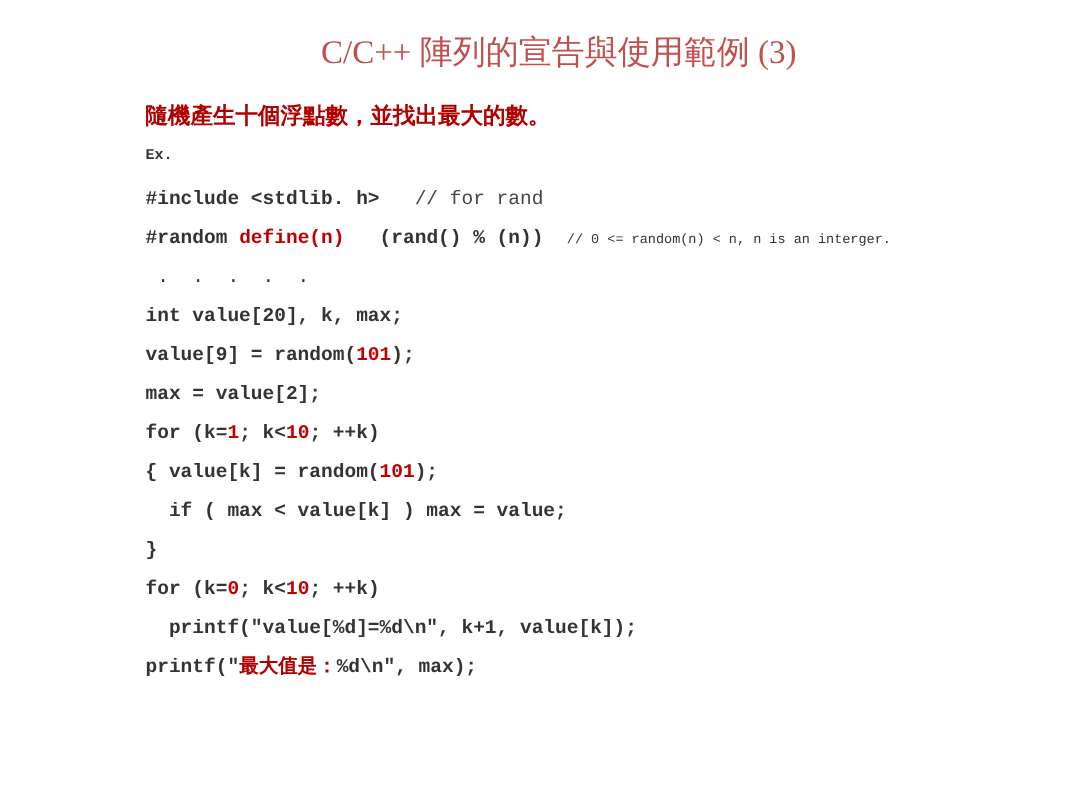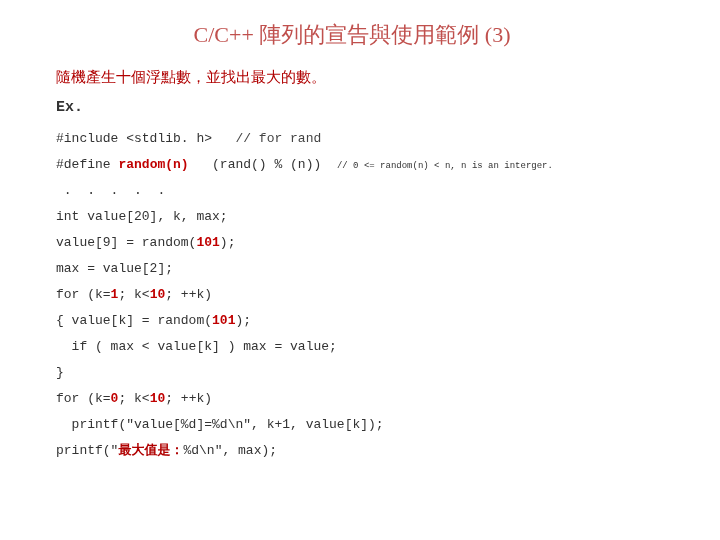--- a/index.html
+++ b/index.html
@@ -7,64 +7,65 @@
     padding: 0;
     width: 720px;
     height: 540px;
     background: #ffffff;
     font-family: "Microsoft JhengHei", "PMingLiU", serif;
     overflow: hidden;
   }
   .slide {
     padding: 20px 72px 20px 56px;
     box-sizing: border-box;
+    margin-left: 41px;
   }
   .title {
     text-align: center;
     font-size: 22px;
     color: #c0504d;
     font-family: "Times New Roman", serif;
     margin-bottom: 18px;
   }
   .subtitle {
     font-size: 15px;
     color: #b00000;
-    font-weight: normal;
+    font-weight: bold;
     margin-bottom: 12px;
     font-family: "DFKai-SB", "KaiTi", serif;
   }
   .ex {
-    font-size: 15px;
+    font-size: 10px;
     color: #333333;
     font-weight: bold;
     font-family: "Courier New", monospace;
     margin-bottom: 10px;
   }
   .code {
     font-family: "Courier New", monospace;
     font-size: 13px;
     color: #333333;
     line-height: 2.0;
     white-space: pre;
   }
-  .code .kw { font-weight: normal; }
+  .code .kw { font-weight: bold; }
   .code .cm { color: #444; text-align: center; }
   .code .num { color: #c00000; font-weight: bold; }
   .code .sm { font-size: 9px; }
   .code .red { color: #b00000; font-weight: bold; text-align: center; }
 </style>
 </head>
 <body>
 
 <div class="slide">
   <div class="title">C/C++ 陣列的宣告與使用範例 (3)</div>
   <div class="subtitle">隨機產生十個浮點數，並找出最大的數。</div>
   <div class="ex">Ex.</div>
   <div class="code"><span class="kw">#include &lt;stdlib. h&gt;</span>   <span class="cm">// for rand</span>
-<span class="kw">#define</span> <span class="kw num">random(n)</span>   <span class="kw">(rand() % (n))</span>  <span class="sm">// 0 &lt;= random(n) &lt; n, n is an interger.</span>
+<span class="kw">#random</span> <span class="kw num">define(n)</span>   <span class="kw">(rand() % (n))</span>  <span class="sm">// 0 &lt;= random(n) &lt; n, n is an interger.</span>
 <span> .  .  .  .  .</span>
 <span class="kw">int value[20], k, max;</span>
 <span class="kw">value[9] = random(</span><span class="num">101</span><span class="kw">);</span>
 <span class="kw">max = value[2];</span>
 <span class="kw">for (k=</span><span class="num">1</span><span class="kw">; k&lt;</span><span class="num">10</span><span class="kw">; ++k)</span>
 <span class="kw">{ value[k] = random(</span><span class="num">101</span><span class="kw">);</span>
 <span class="kw">  if ( max &lt; value[k] ) max = value;</span>
 <span class="kw">}</span>
 <span class="kw">for (k=</span><span class="num">0</span><span class="kw">; k&lt;</span><span class="num">10</span><span class="kw">; ++k)</span>
 <span class="kw">  printf("value[%d]=%d\n", k+1, value[k]);</span>

